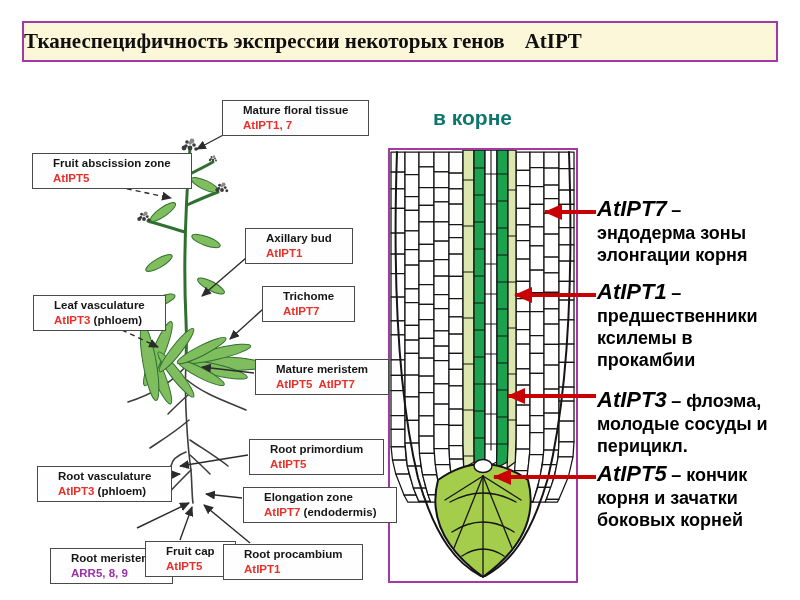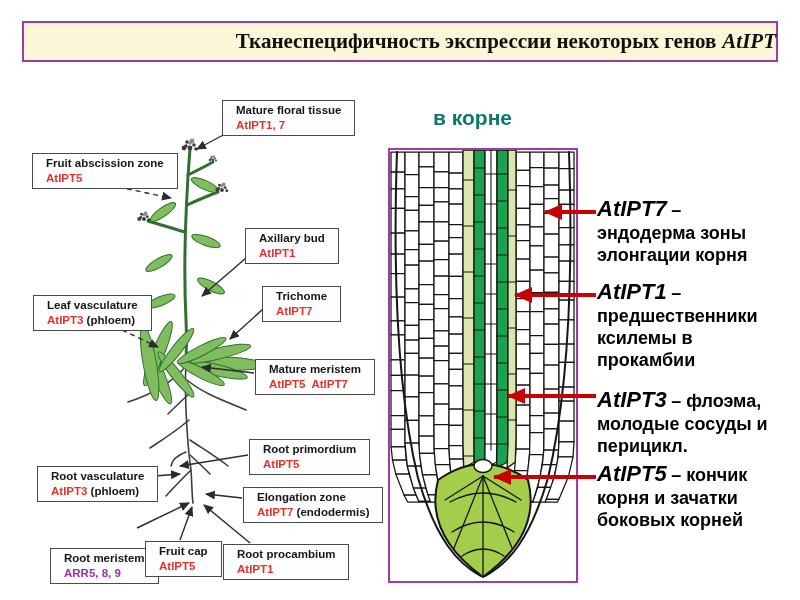--- a/index.html
+++ b/index.html
@@ -1,30 +1,30 @@
 <!DOCTYPE html>
 <html style="--title-bg: #FBF7D8; --panel-border: #A438A4; --gene-red: #E8312A; --gene-purple: #9B30A8; --arrow-red: #C90003; --arrow-black: #2b2b2b; --stele-green: #1AA24F; --stele-pale-green: #DCE7B0; --root-cap-green: #A5CD4C; --leaf-green: #7FBD5F; --stem-green: #2F6F2F; --ink: #151515;"><head>
 <meta charset="utf-8">
 <style>
   html,body{margin:0;padding:0}
   body{width:800px;height:600px;position:relative;overflow:hidden;background:#fff;
        font-family:"Liberation Sans",sans-serif}
   .title-banner{position:absolute;left:22px;top:21px;width:752px;height:37px;
        background:var(--title-bg,#FBF7D8);border:2px solid var(--panel-border,#A438A4);
-       display:flex;align-items:center;justify-content:flex-end;
+       display:flex;align-items:center;justify-content:flex-start;
        font-family:"Liberation Serif",serif;font-weight:bold;font-size:21px;color:#101010;z-index:4}
-  .title-banner .em{font-style:italic;margin-left:6px}
+  .title-banner .em{margin-left:20px}
   .root-heading{position:absolute;left:433px;top:106px;font-size:21px;font-weight:bold;color:#0f766e;z-index:3}
   .root-panel{position:absolute;left:388px;top:148px;width:190px;height:435px;box-sizing:border-box;
        border:2px solid var(--panel-border,#A438A4);background:#fff;z-index:2}
   .root-panel svg{display:block;width:100%;height:100%}
   svg.underlay{position:absolute;left:0;top:0;z-index:1;pointer-events:none}
   svg.redlay{position:absolute;left:0;top:0;z-index:5;pointer-events:none}
   .lbox{position:absolute;z-index:3;background:#fefefe;border:1.4px solid #4a4a4a;
-       padding:2px 13px;font-size:11.5px;font-weight:bold;line-height:1.32;color:#161616;white-space:nowrap}
+       padding:2px 20px;font-size:11.5px;font-weight:bold;line-height:1.32;color:#161616;white-space:nowrap}
   .lbox .genes{color:var(--gene-red,#E8312A);white-space:pre-wrap}
   .lbox .genes.purple{color:var(--gene-purple,#9B30A8)}
   .lbox .suffix{color:#161616;font-style:normal}
   .ann{position:absolute;left:597px;width:180px;z-index:3;line-height:1.22;color:#000}
   .ann .ann-gene{font-size:22px;font-weight:bold;font-style:italic}
   .ann .ann-desc{font-size:18px;font-weight:bold}
 </style>
 </head>
 <body>
 

